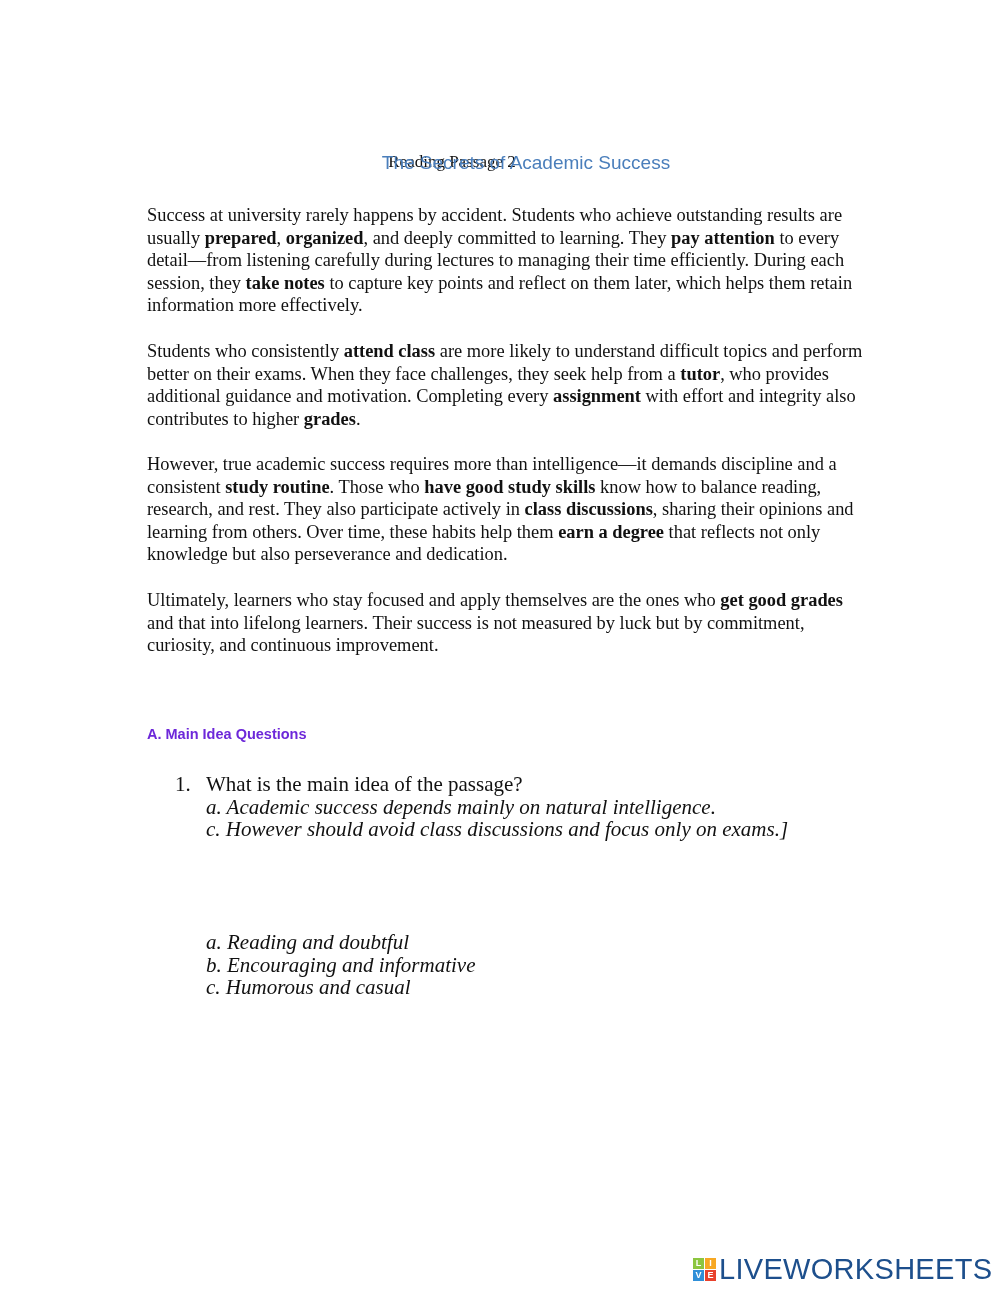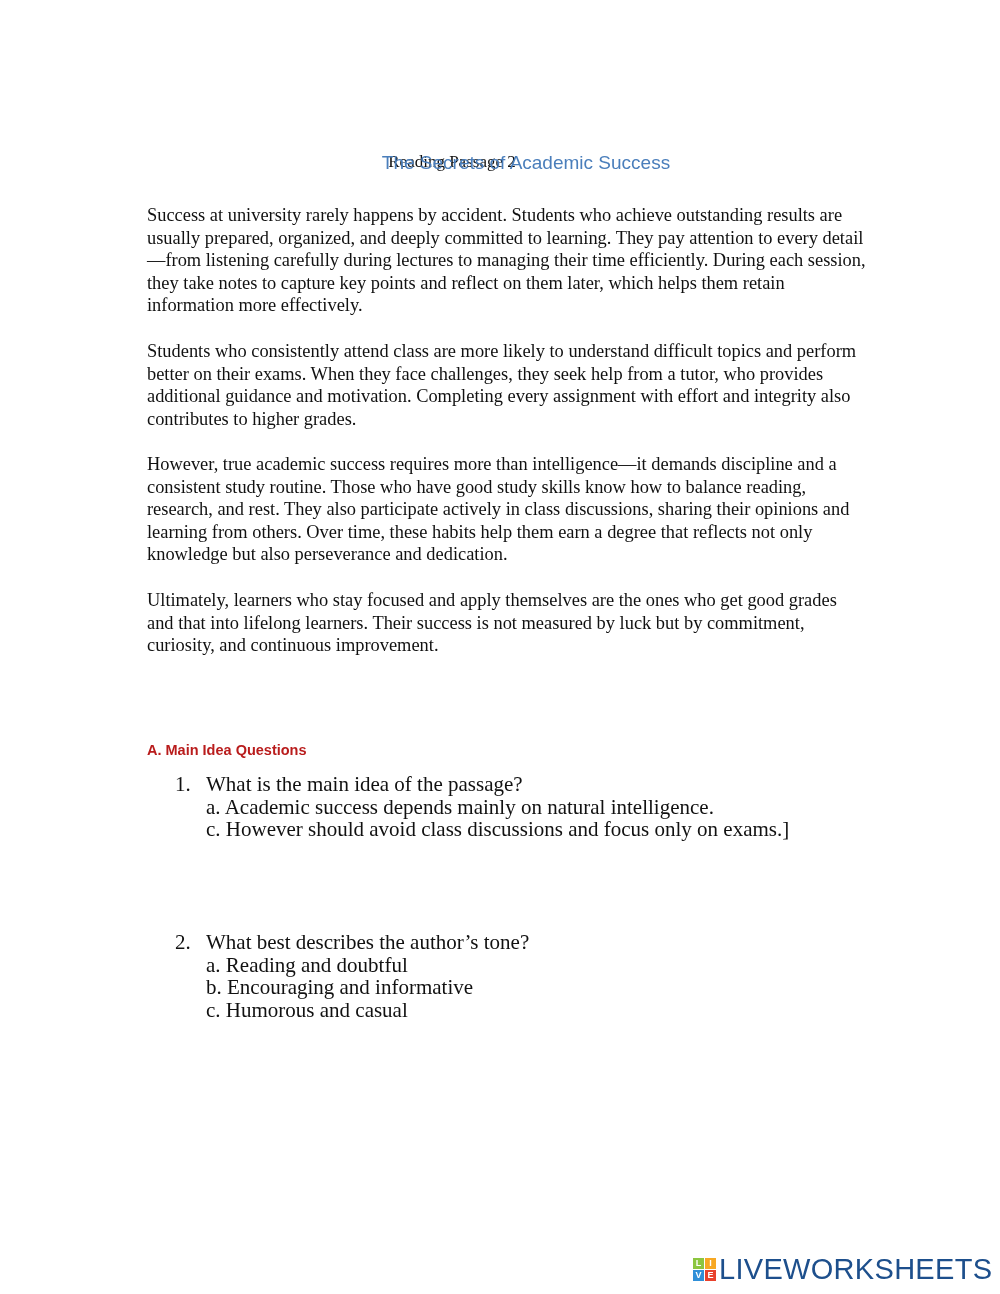--- a/index.html
+++ b/index.html
@@ -3,26 +3,26 @@
 <meta charset="utf-8">
 <style>
   html,body{margin:0;padding:0;background:#fff;}
   body{width:1000px;height:1294px;position:relative;overflow:hidden;
        font-family:"Liberation Serif","DejaVu Serif",serif;color:#111;}
   .subtitle{position:absolute;left:0;width:904px;top:112px;text-align:center;
        font-size:17px;color:#111;margin-top:40px;}
   .title{position:absolute;left:0;width:1000px;top:152px;text-align:center;
        font-family:"Liberation Sans","DejaVu Sans",sans-serif;font-size:19px;font-weight:normal;color:#4a7ebb;margin-left:26px;}
   .para{position:absolute;left:147px;width:720px;font-size:18.4px;line-height:22.6px;margin:0;}
-  .para b{font-weight:normal;}
+  .para b{font-weight:bold;}
   .section{position:absolute;left:147px;top:726px;font-family:"Liberation Sans","DejaVu Sans",sans-serif;
-       font-size:14.5px;font-weight:bold;color:#b91c1c;margin-top:16px;}
+       font-size:14.5px;font-weight:bold;color:#6d28d9;}
   .question{position:absolute;left:175px;font-size:21px;line-height:22.6px;}
   .question .num{display:inline-block;width:31px;}
-  .option{padding-left:31px;}
+  .option{padding-left:31px;font-style:italic;}
   .logo{position:absolute;left:693px;top:1256px;display:flex;align-items:center;}
   .logo-grid{display:grid;grid-template-columns:11px 11px;grid-template-rows:11px 11px;gap:1px;margin-right:3px;}
   .logo-grid span{font-family:"Liberation Sans",sans-serif;font-size:9px;font-weight:bold;color:#fff;
        display:flex;align-items:center;justify-content:center;}
   .logo-text{font-family:"Liberation Sans","DejaVu Sans",sans-serif;font-weight:normal;font-size:29px;
        color:#1d4f8c;letter-spacing:0.3px;line-height:26px;}
 </style>
 </head>
 <body>
 
@@ -36,21 +36,20 @@
 
 <div class="section">A. Main Idea Questions</div>
 
 <div class="question" style="top:773px">
   <div><span class="num">1.</span><span>What is the main idea of the passage?</span></div>
   <div class="option">a. Academic success depends mainly on natural intelligence.</div>
   <div class="option">c. However should avoid class discussions and focus only on exams.]</div>
 </div>
 
 <div class="question" style="top:931px">
-  <div><span class="num">2.</span><span>What best describes the author’s tone?</span></div>
   <div class="option">a. Reading and doubtful</div>
   <div class="option">b. Encouraging and informative</div>
   <div class="option">c. Humorous and casual</div>
 </div>
 
 <div class="logo">
   <div class="logo-grid">
     <span style="background: rgb(140, 198, 63);">L</span>
     <span style="background: rgb(247, 168, 35);">I</span>
     <span style="background: rgb(47, 143, 216);">V</span>

